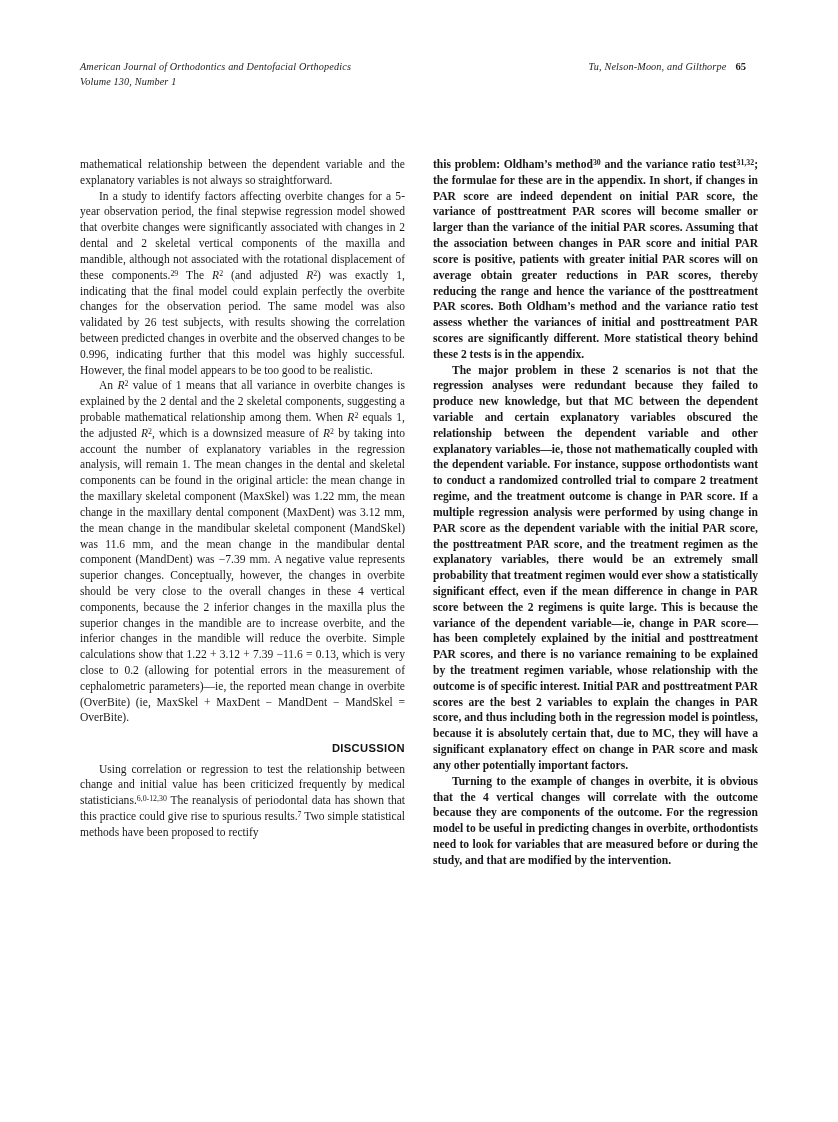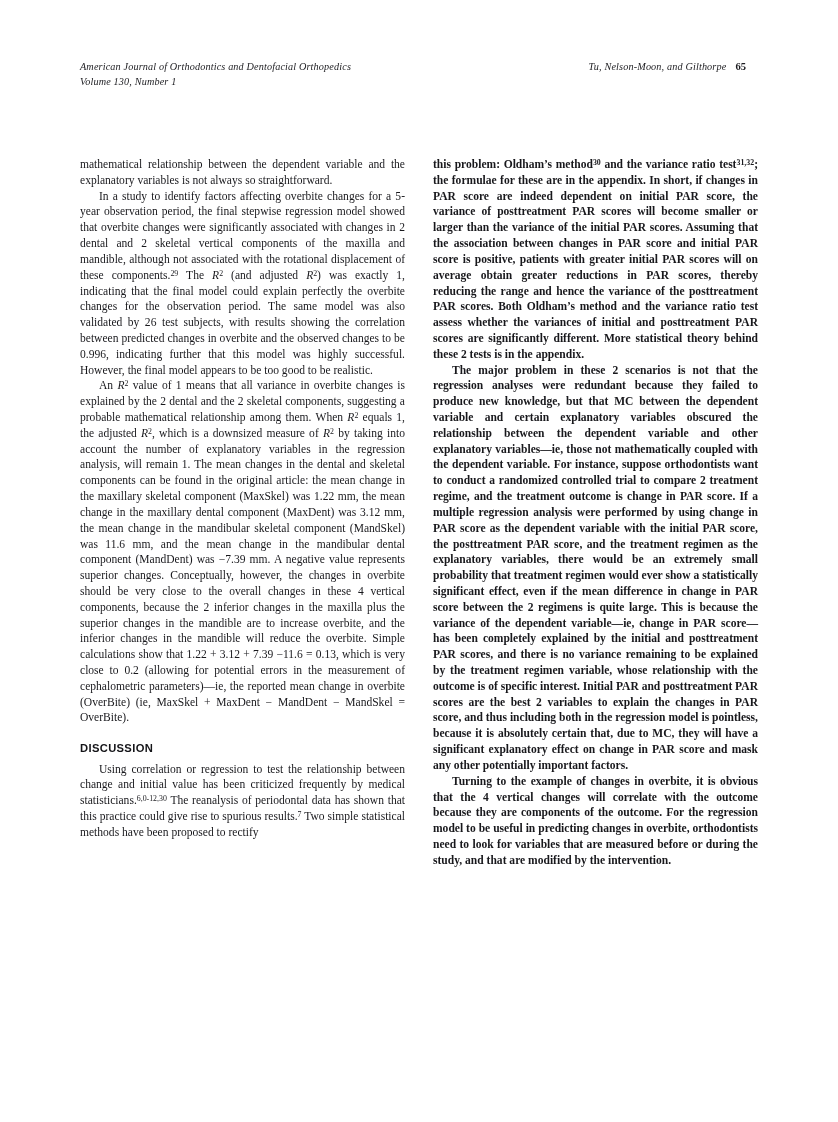--- a/index.html
+++ b/index.html
@@ -98,21 +98,21 @@
     font-style: italic;
   }
 
   h2.section {
     font-family: "Liberation Sans", "DejaVu Sans", sans-serif;
     font-size: 11.2px;
     font-weight: bold;
     letter-spacing: 0.35px;
     margin: 14.5px 0 5px 0;
     color: #141418;
-    text-align: left;
+    text-align: right;
   }
 </style>
 </head>
 <body>
 
 <div class="page">
 
   <div class="running-head">
     <div class="rh-left">
       <span>American Journal of Orthodontics and Dentofacial Orthopedics</span>

